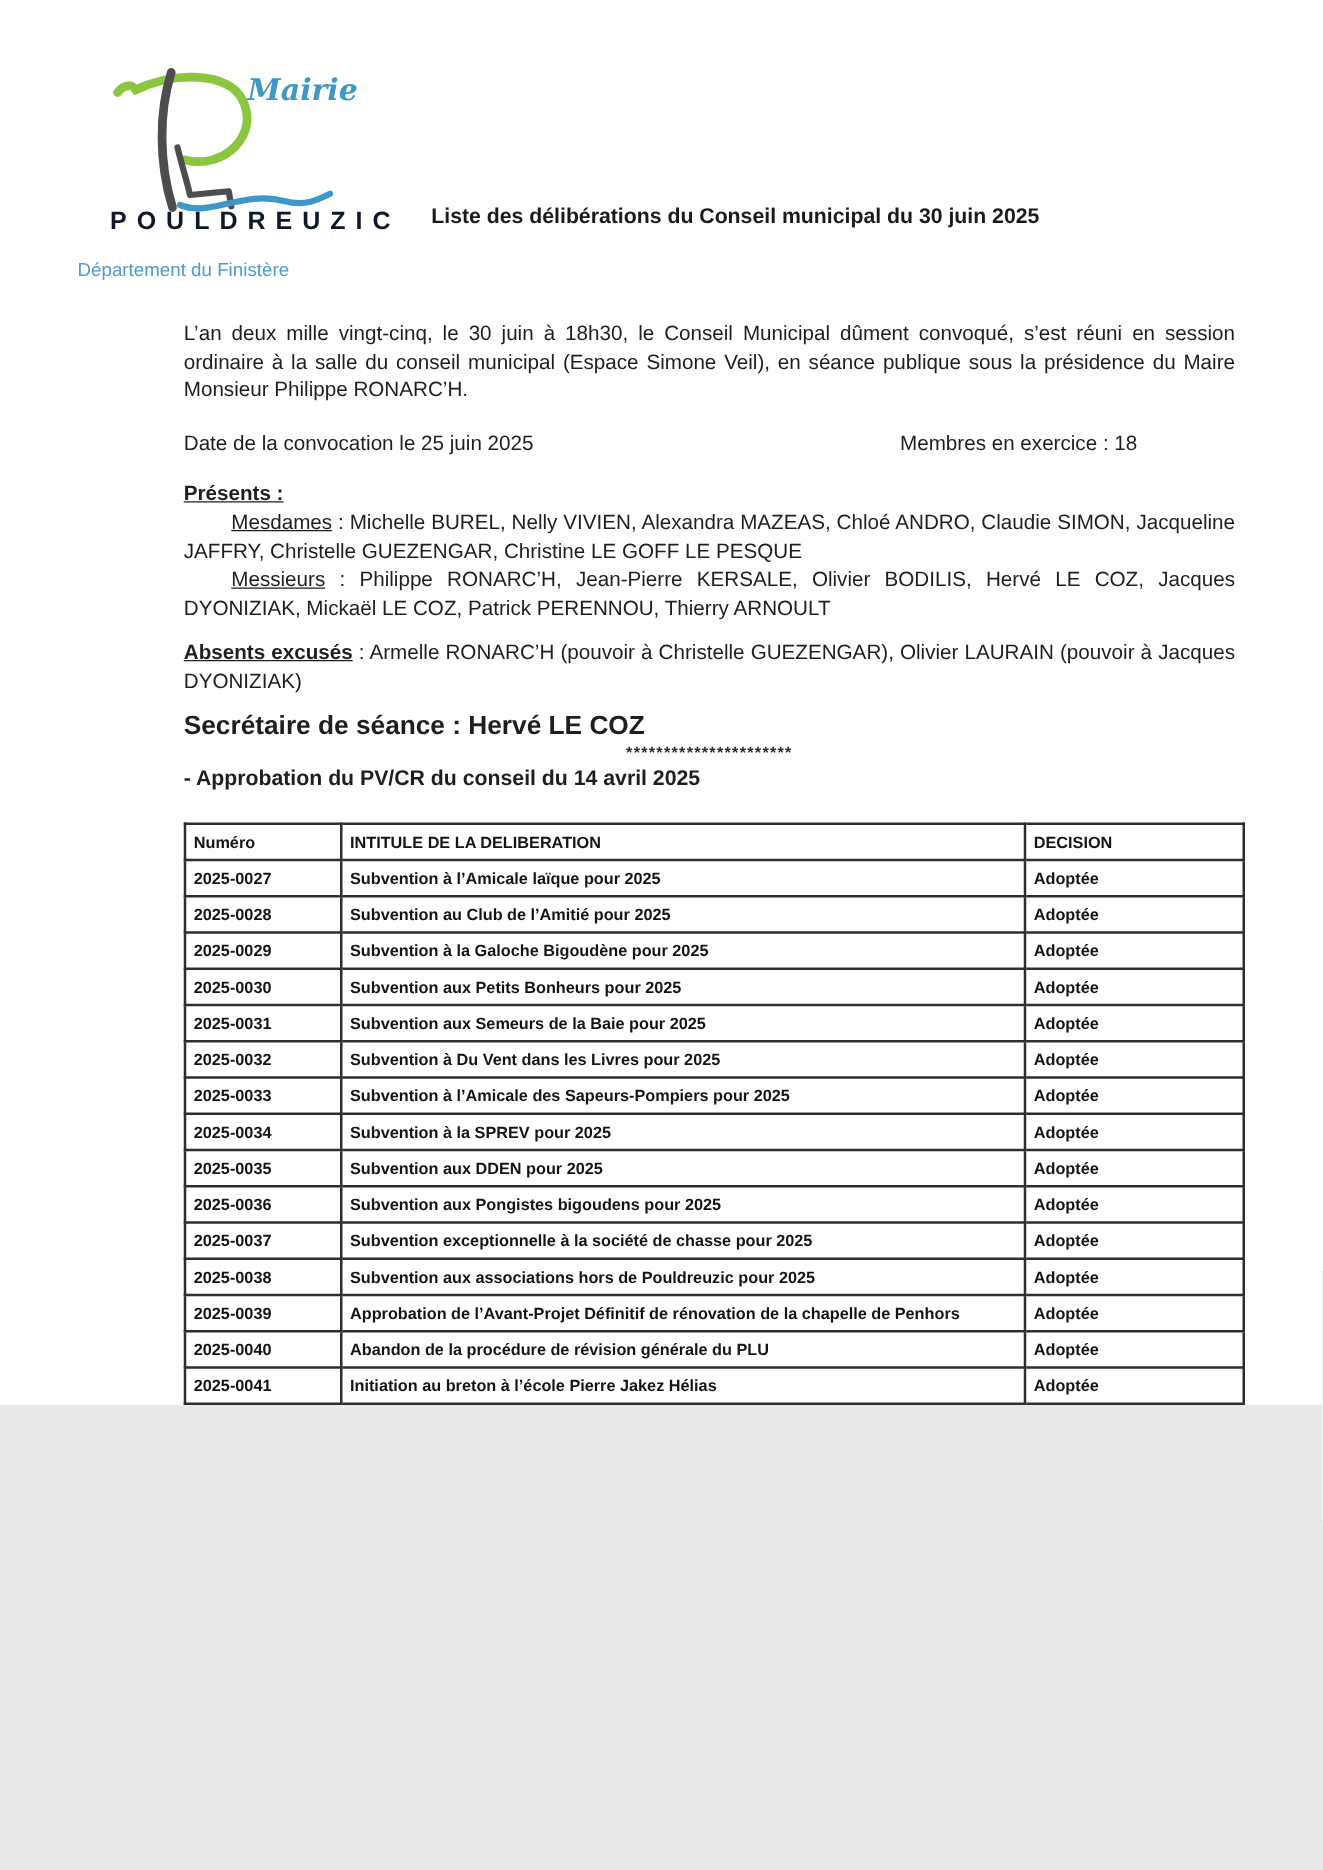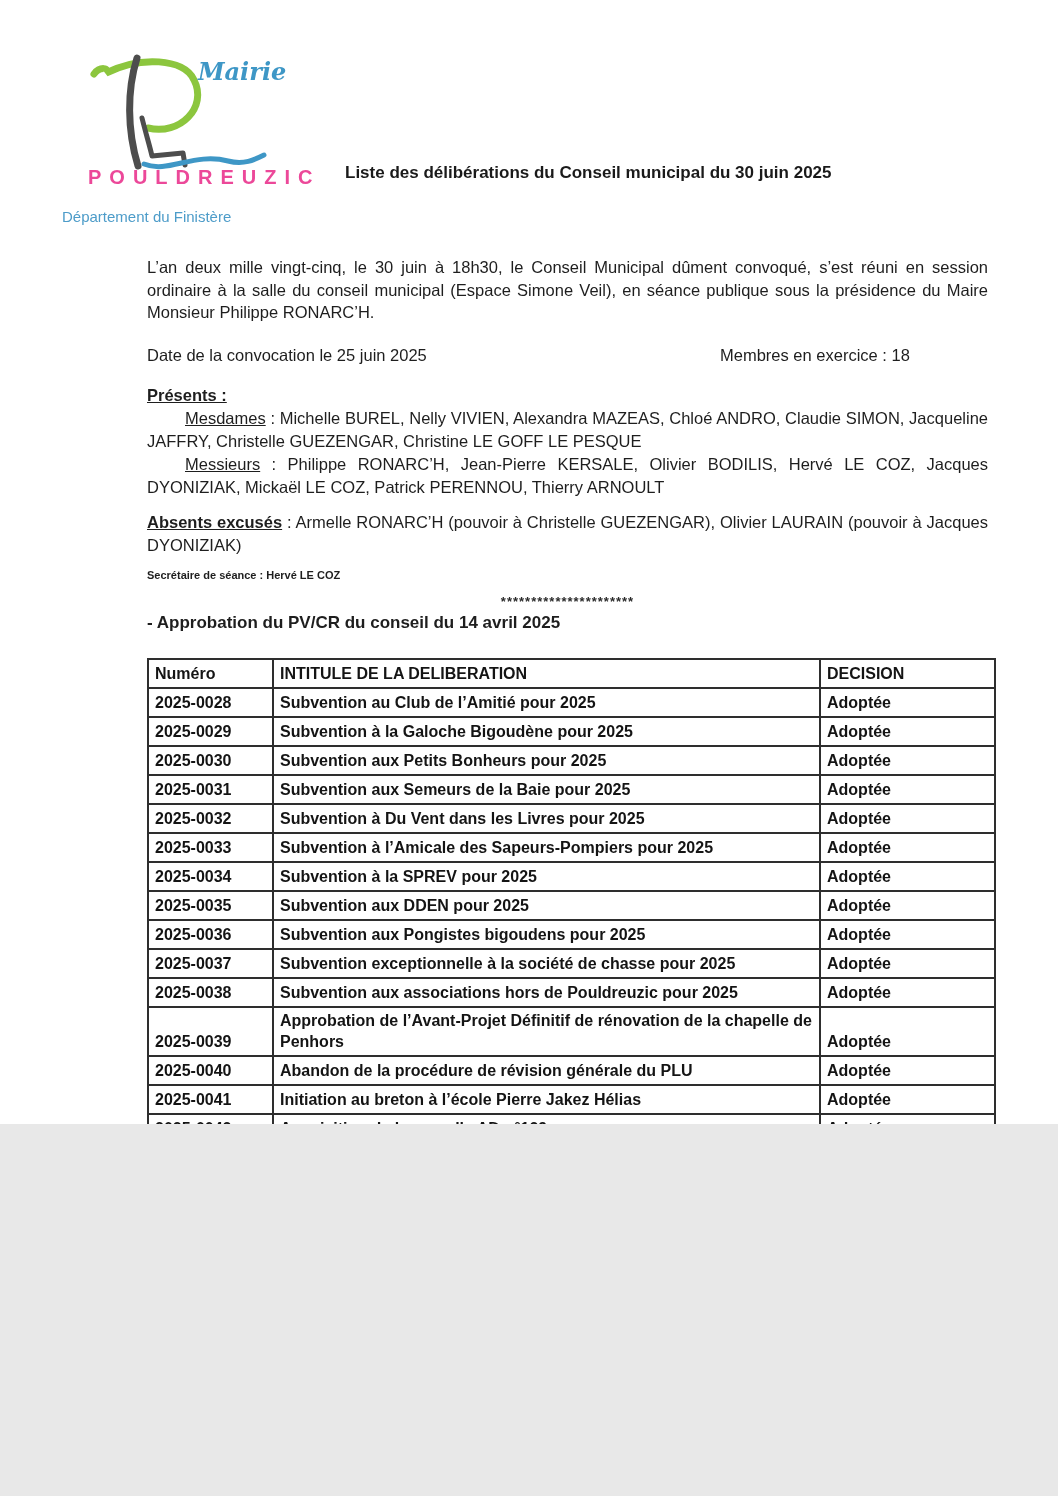--- a/index.html
+++ b/index.html
@@ -11,21 +11,21 @@
     color:#1e1e1e;
     overflow:hidden;
     margin:0 auto;
   }
   .abs{position:absolute;}
 
   
   .town-name{
     left:88px;top:166px;
     font-size:20px;font-weight:bold;
-    color:#ec4899;letter-spacing:8px;
+    color:#0f172a;letter-spacing:8px;
   }
   .department{
     left:62px;top:208px;
     font-size:15px;
     color:#4d9cc9;
   }
 
   .doc-title{
     left:345px;top:163px;
     font-size:17px;font-weight:bold;
@@ -42,38 +42,38 @@
   .membres-line{left:720px;top:346px;font-size:16.5px;}
 
   .bold{font-weight:bold;}
   .bu{font-weight:bold;text-decoration:underline;}
   .u{text-decoration:underline;margin-left:38px;}
 
   .presents-heading{left:147px;top:386px;font-size:16.5px;}
   .mesdames-para{top:407px;line-height:23px;}
   .messieurs-para{top:453px;line-height:23px;}
   .absents-para{top:511px;line-height:23px;}
-  .secretaire-line{left:147px;top:569px;font-size:11px;}
+  .secretaire-line{left:147px;top:569px;font-size:21px;}
   .separator-line{
     left:147px;top:594px;width:841px;
     text-align:center;font-size:13px;font-weight:bold;
     letter-spacing:1px;color:#2a2a2a;
   }
   .approbation-line{left:147px;top:613px;font-size:17px;}
 
   
   table.delibs{
     position:absolute;left:147px;top:658px;
     border-collapse:collapse;
     width:841px;
     table-layout:fixed;
   }
   table.delibs th, table.delibs td{
     border:2px solid #2e2e2e;
-    font-size:16px;font-weight:bold;
+    font-size:13px;font-weight:bold;
     color:#141414;
     padding:2px 6px 3px 6px;
     height:22px;
     line-height:21px;
     vertical-align:bottom;
     overflow:hidden;
   }
   table.delibs th{text-align:left;}
   th.h0{width:111px;text-align:right;padding-right:9px;}
   th.h1{width:533px;margin-top:20px;}
@@ -129,20 +129,25 @@
 
   <table class="delibs">
     <thead>
       <tr>
         <th class="h0">Numéro</th>
         <th class="h1">INTITULE DE LA DELIBERATION</th>
         <th class="h2">DECISION</th>
       </tr>
     </thead>
     <tbody>
+        <tr>
+          <td class="c0">2025-0027</td>
+          <td class="c1">Subvention à l’Amicale laïque pour 2025</td>
+          <td class="c2">Adoptée</td>
+        </tr>
         <tr>
           <td class="c0">2025-0028</td>
           <td class="c1">Subvention au Club de l’Amitié pour 2025</td>
           <td class="c2">Adoptée</td>
         </tr>
         <tr>
           <td class="c0">2025-0029</td>
           <td class="c1">Subvention à la Galoche Bigoudène pour 2025</td>
           <td class="c2">Adoptée</td>
         </tr>

